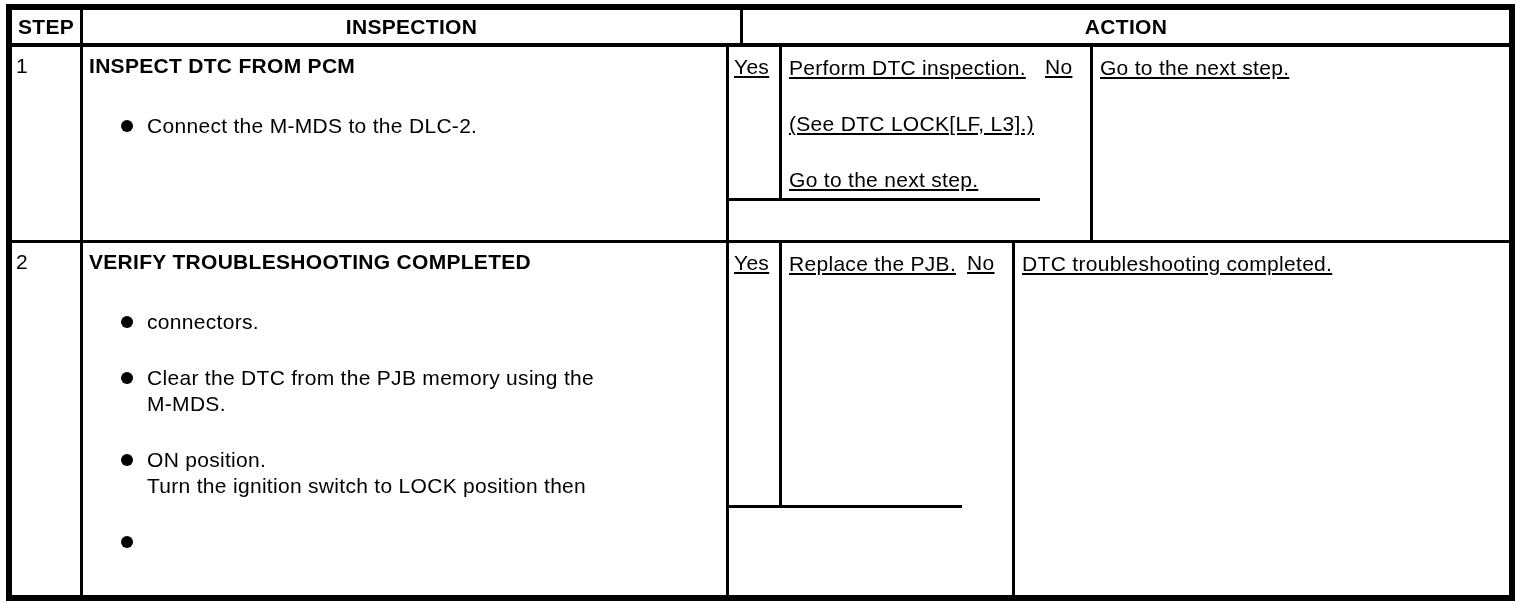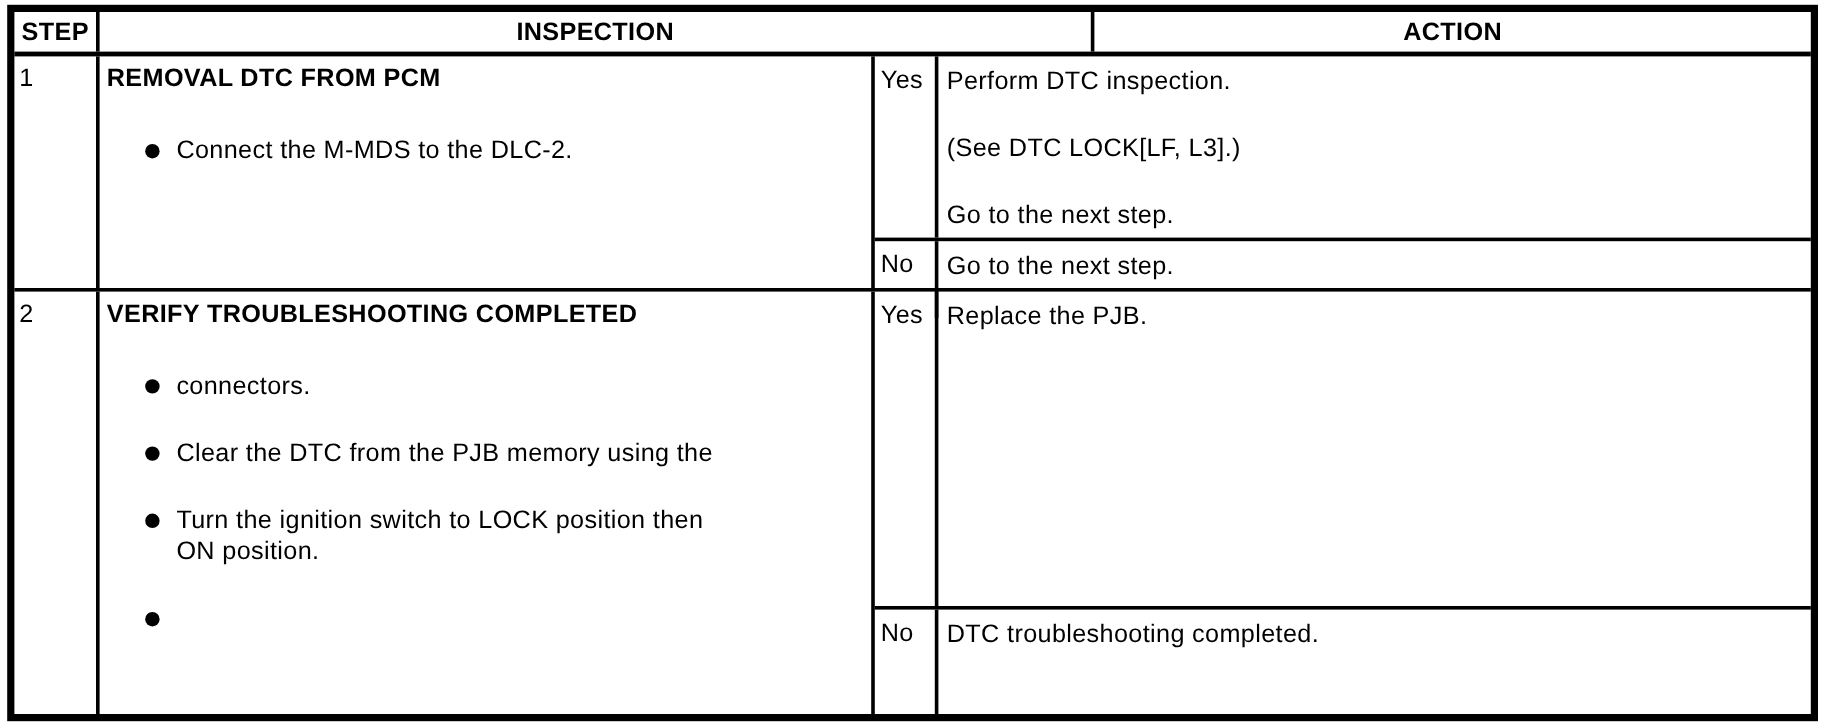--- a/index.html
+++ b/index.html
@@ -34,21 +34,21 @@
     border-bottom: 4px solid #000;
     font-weight: bold;
   }
   .hcell {
     display: flex;
     align-items: center;
     justify-content: center;
     box-sizing: border-box;
   }
   .c-step   { width: 71px;  flex-shrink: 0; border-right: 3px solid #000; box-sizing: border-box; }
-  .c-inspyn { width: 829px; flex-shrink: 0; border-right: 3px solid #000; box-sizing: border-box; }
+  .c-inspyn { width: 660px; flex-shrink: 0; border-right: 3px solid #000; box-sizing: border-box; }
   .c-action { flex: 1; border-radius: 12px; }
 
   .step-row-1 { height: 196px; border-bottom: 3px solid #000; }
   .step-row-2 { flex: 1; }
 
   .step-cell {
     width: 71px;
     flex-shrink: 0;
     border-right: 3px solid #000;
     box-sizing: border-box;
@@ -67,21 +67,21 @@
     width: 12px;
     height: 12px;
     border-radius: 50%;
     background: #000;
     margin-top: 7px;
     flex-shrink: 0;
   }
   .btext { margin-left: 14px; }
   .tline { white-space: nowrap; }
 
-  .ya { flex: 1; display: flex; flex-direction: column; min-width: 0; }
+  .ya { flex: 1; display: flex; flex-direction: row; min-width: 0; text-decoration: underline; }
   .sub { display: flex; box-sizing: border-box; }
   .sub-yes-1 { height: 154px; border-bottom: 3px solid #000; }
   .sub-yes-2 { height: 265px; border-bottom: 3px solid #000; }
   .sub-no { flex: 1; }
   .yn-cell {
     width: 53px;
     flex-shrink: 0;
     border-right: 3px solid #000;
     box-sizing: border-box;
     padding: 7px 2px 0 5px;
@@ -101,21 +101,21 @@
 
   <div class="row header-row">
     <div class="hcell c-step">STEP</div>
     <div class="hcell c-inspyn">INSPECTION</div>
     <div class="hcell c-action">ACTION</div>
   </div>
 
   <div class="row step-row-1">
     <div class="step-cell">1</div>
     <div class="insp-cell">
-      <div class="insp-title">REMOVAL DTC FROM PCM</div>
+      <div class="insp-title">INSPECT DTC FROM PCM</div>
       <div class="bullet">
         <span class="dot"></span>
         <div class="btext">
           <div class="tline">Connect the M-MDS to the DLC-2.</div>
         </div>
       </div>
     </div>
     <div class="ya">
       <div class="sub sub-yes-1">
         <div class="yn-cell">Yes</div>
@@ -149,27 +149,28 @@
       <div class="bullet">
         <span class="dot"></span>
         <div class="btext">
           <div class="tline">connectors.</div>
         </div>
       </div>
       <div class="bullet">
         <span class="dot"></span>
         <div class="btext">
           <div class="tline">Clear the DTC from the PJB memory using the</div>
+          <div class="tline">M-MDS.</div>
         </div>
       </div>
       <div class="bullet">
         <span class="dot"></span>
         <div class="btext">
+          <div class="tline">ON position.</div>
           <div class="tline">Turn the ignition switch to LOCK position then</div>
-          <div class="tline">ON position.</div>
         </div>
       </div>
       <div class="bullet">
         <span class="dot"></span>
       </div>
     </div>
     <div class="ya">
       <div class="sub sub-yes-2">
         <div class="yn-cell">Yes</div>
         <div class="act-cell">

